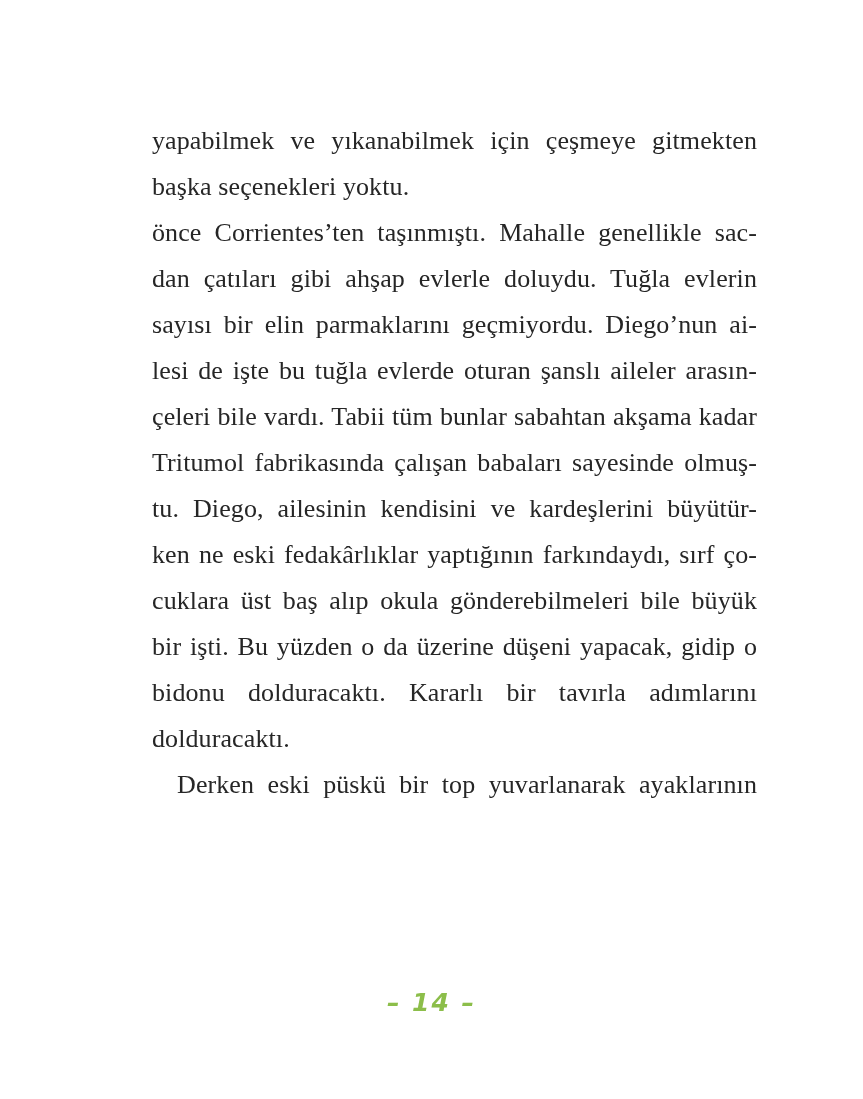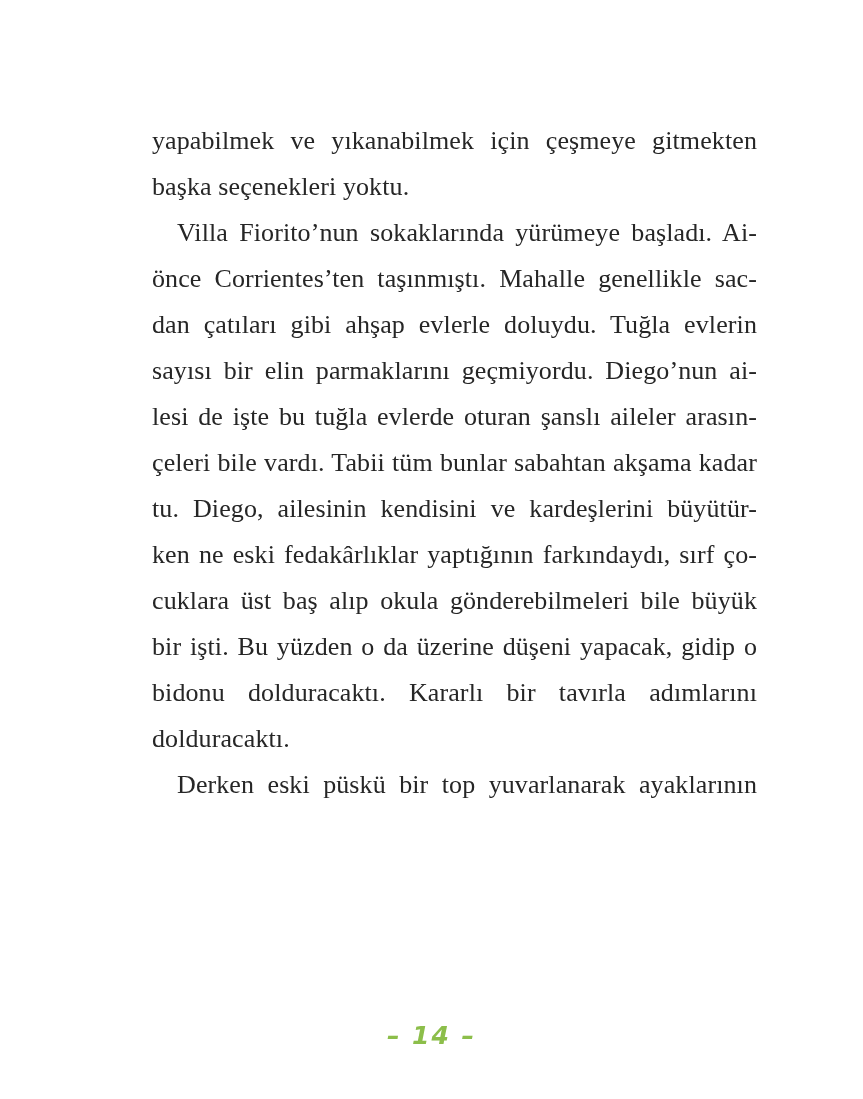--- a/index.html
+++ b/index.html
@@ -53,30 +53,30 @@
     letter-spacing: 2px;
   }
 </style>
 </head>
 <body>
 
 <div class="page" style="color: rgb(38, 38, 38); background: rgb(255, 255, 255);">
   <main class="text-block">
       <div class="line">yapabilmek ve yıkanabilmek için çeşmeye gitmekten</div>
       <div class="line no-just">başka seçenekleri yoktu.</div>
-      <div class="line indent">Villa Fiorito’nun sokaklarında yürümeye başladı. Ai-</div>
       <div class="line">önce Corrientes’ten taşınmıştı. Mahalle genellikle sac-</div>
       <div class="line">dan çatıları gibi ahşap evlerle doluydu. Tuğla evlerin</div>
       <div class="line">sayısı bir elin parmaklarını geçmiyordu. Diego’nun ai-</div>
       <div class="line">lesi de işte bu tuğla evlerde oturan şanslı aileler arasın-</div>
       <div class="line">çeleri bile vardı. Tabii tüm bunlar sabahtan akşama kadar</div>
+      <div class="line">Tritumol fabrikasında çalışan babaları sayesinde olmuş-</div>
       <div class="line">tu. Diego, ailesinin kendisini ve kardeşlerini büyütür-</div>
       <div class="line">ken ne eski fedakârlıklar yaptığının farkındaydı, sırf ço-</div>
       <div class="line">cuklara üst baş alıp okula gönderebilmeleri bile büyük</div>
       <div class="line">bir işti. Bu yüzden o da üzerine düşeni yapacak, gidip o</div>
       <div class="line">bidonu dolduracaktı. Kararlı bir tavırla adımlarını</div>
       <div class="line no-just">dolduracaktı.</div>
       <div class="line indent">Derken eski püskü bir top yuvarlanarak ayaklarının</div>
     </main>
-  <footer class="folio" style="color: rgb(140, 190, 74); margin-top: 33px;">
+  <footer class="folio" style="color: rgb(140, 190, 74);">
     <span>– 14 –</span>
   </footer>
 </div>
 
 </body></html>

